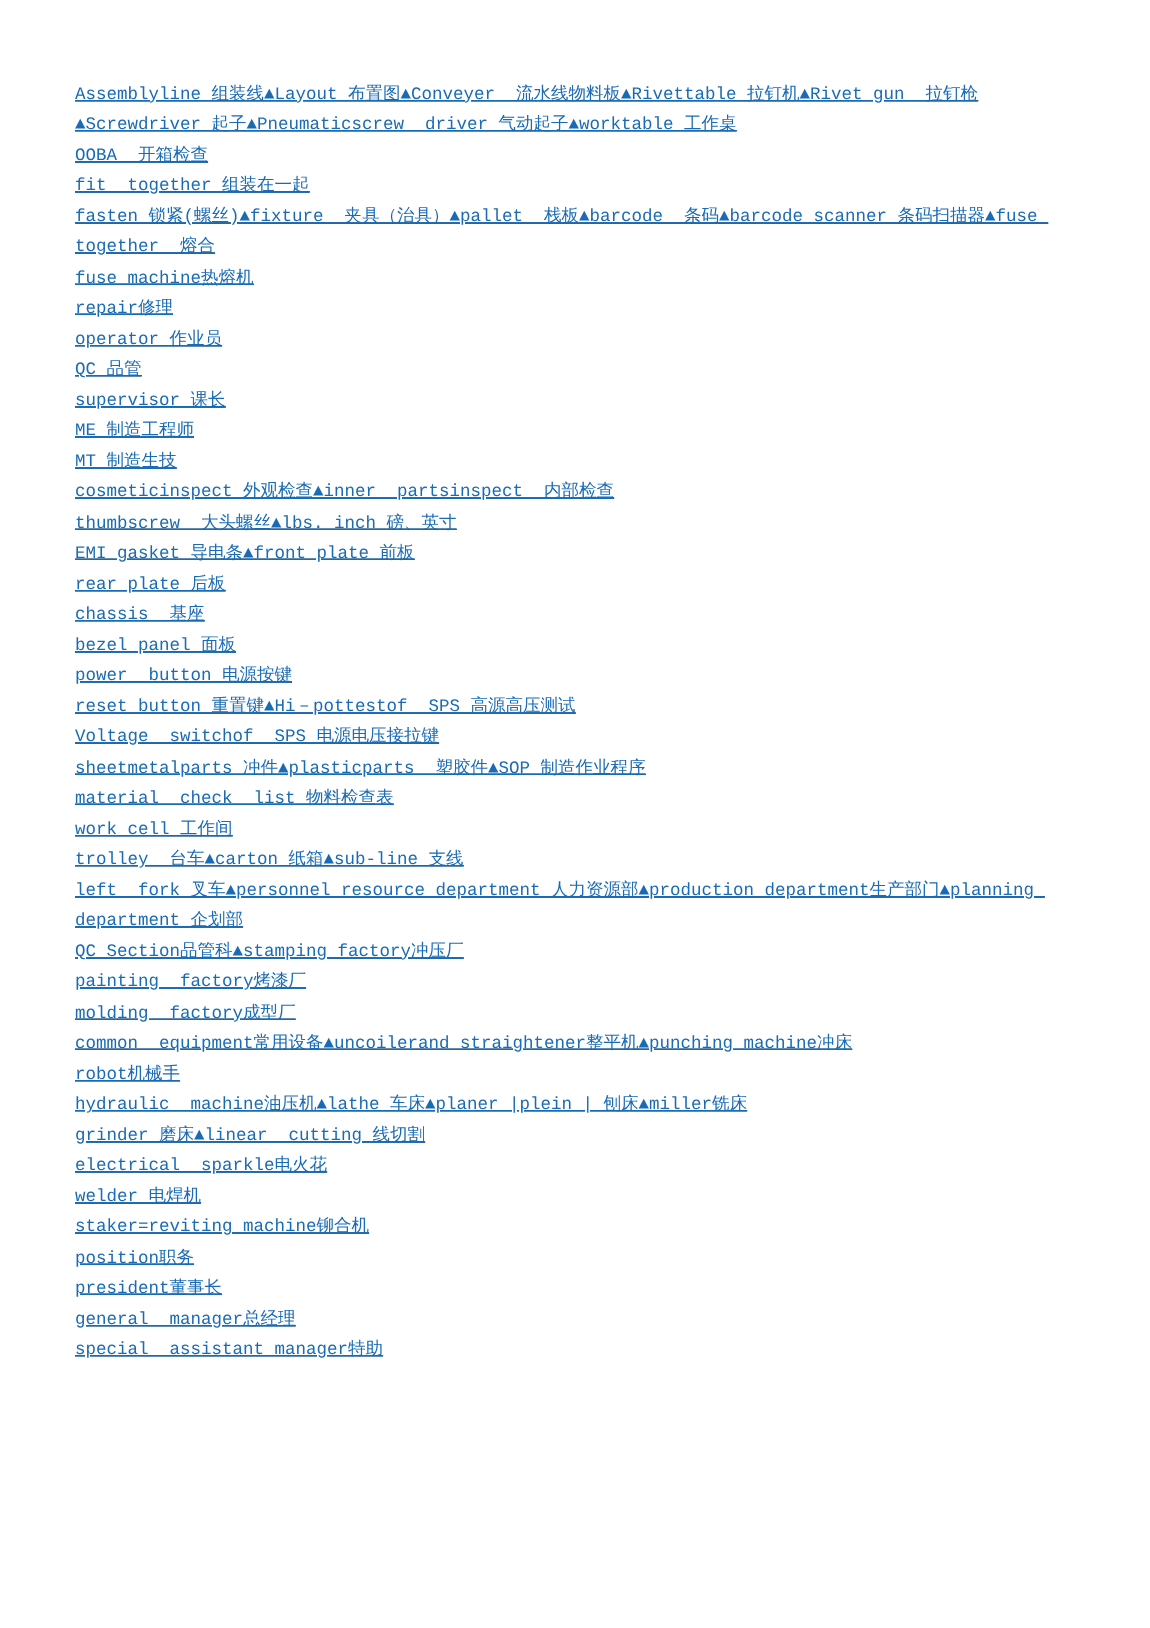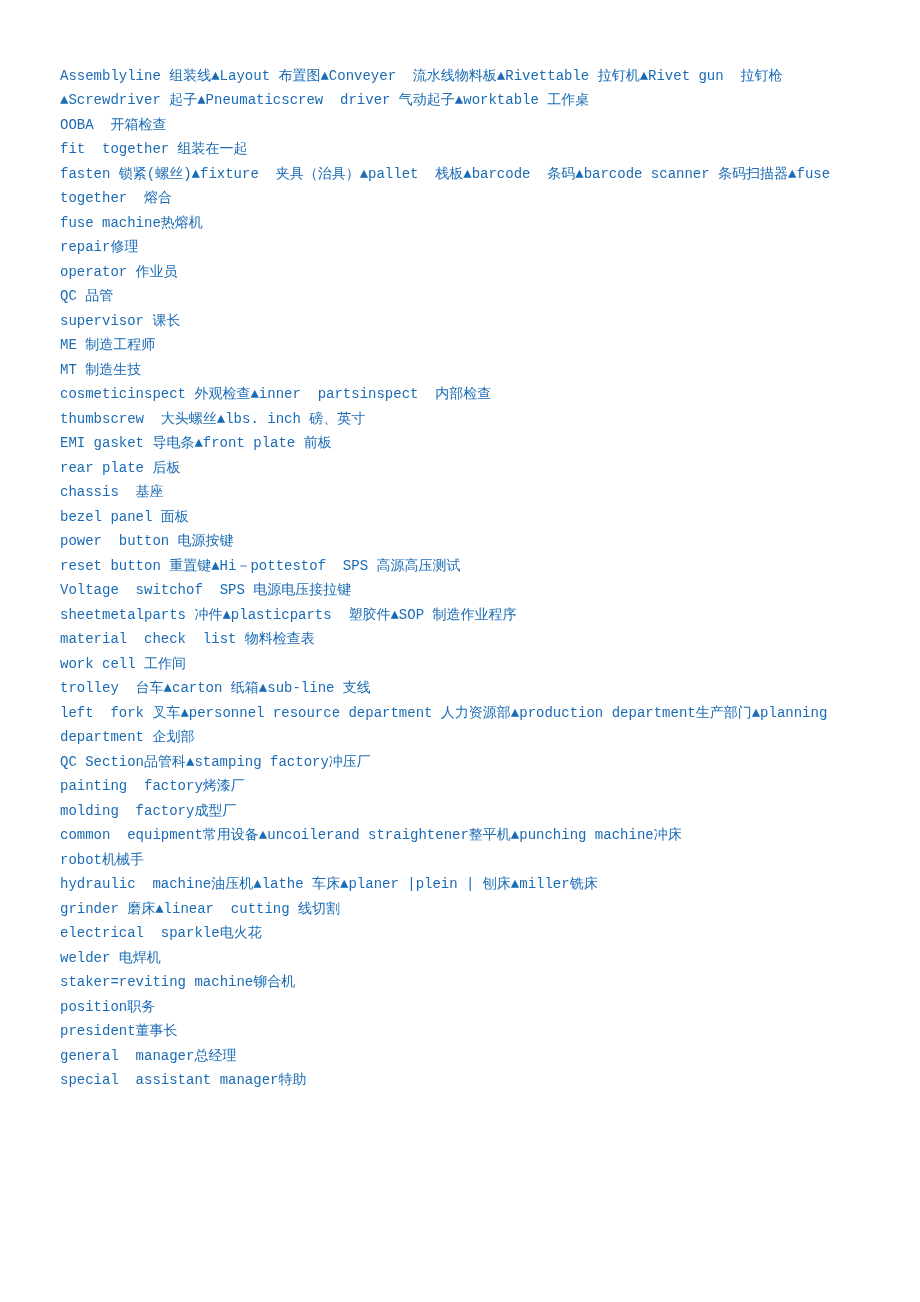--- a/index.html
+++ b/index.html
@@ -1,18 +1,19 @@
 <!DOCTYPE html>
 <html><head>
   <meta charset="utf-8">
   <style>
     * {
       margin: 0;
       padding: 0;
       box-sizing: border-box;
+      text-decoration: underline;
     }
     body {
       background-color: #ffffff;
       font-family: "Courier New", Courier, monospace;
       color: #1a6bb5;
       font-size: 14px;
       line-height: 1.7;
       padding: 40px 60px;
       width: 920px;
       min-height: 1302px;

